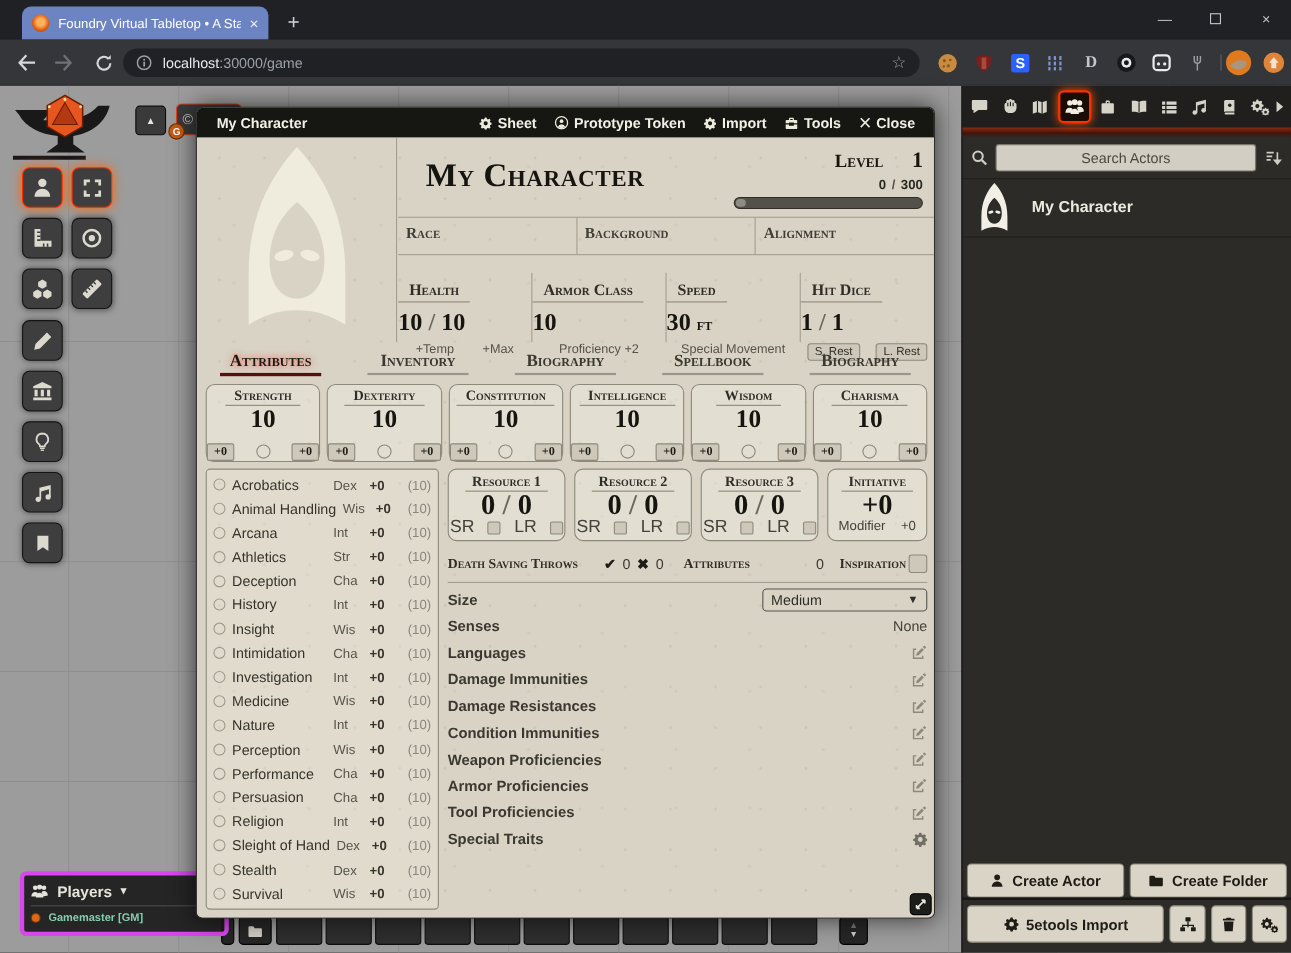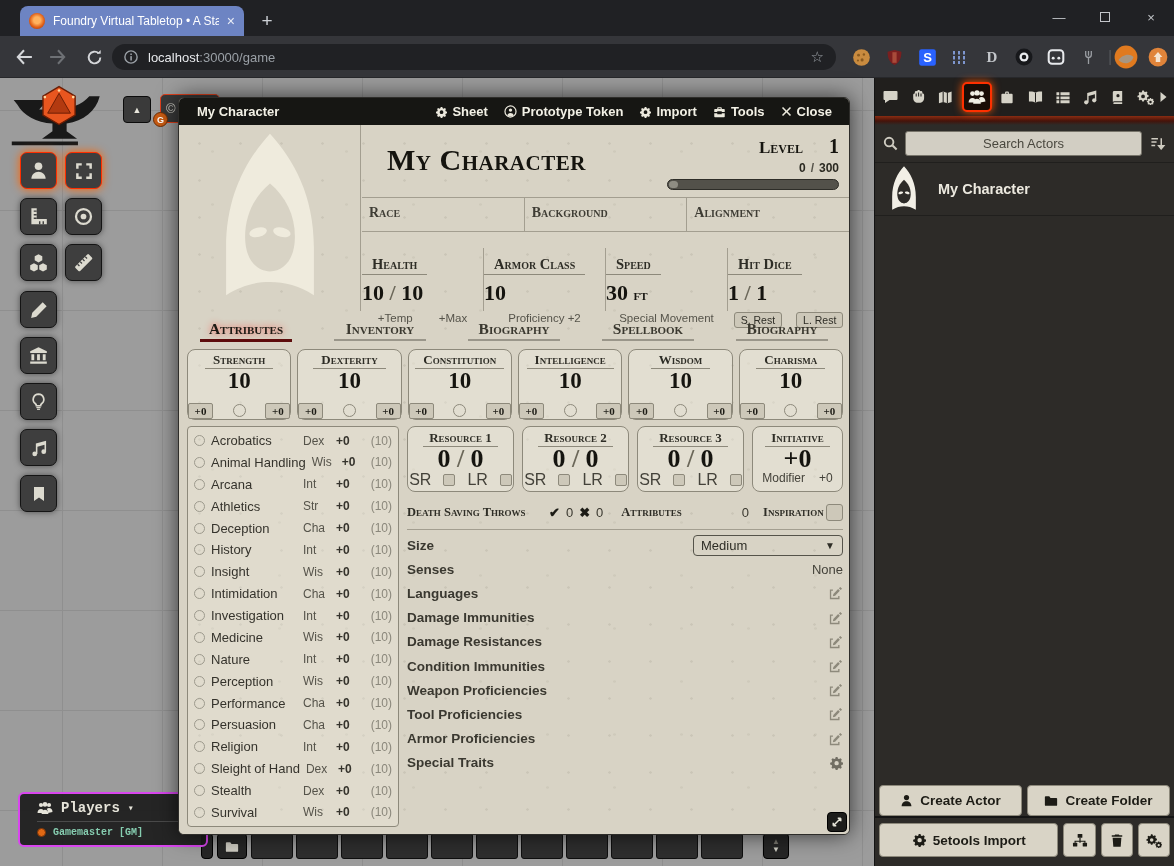--- a/index.html
+++ b/index.html
@@ -47,21 +47,21 @@
     align-items:center; justify-content:center; z-index:12; }
   #scenenav { position:absolute; left:160px; top:94px; width:60px; height:29px; background:#3a3a3a;
     border:1px solid #e0401c; border-radius:5px; z-index:10; color:#cfcdc4; font-size:13px;
     display:flex; align-items:center; padding-left:5px; }
   #gmbadge { position:absolute; left:153px; top:112px; width:15px; height:15px; border-radius:50%;
     background:#c75b13; border:1px solid #6b2d06; color:#fff; font-size:9px; font-weight:bold;
     display:flex; align-items:center; justify-content:center; z-index:11; }
 
   
   #players { position:absolute; left:18px; top:792px; width:190px; background:rgba(28,28,28,.93);
-    border:2px solid #d946ef; border-radius:6px; padding:6px 17px 7px; color:#e6e4da; z-index:12;font-family:Liberation Mono, monospace; }
+    border:4px solid #d946ef; border-radius:6px; padding:6px 6px 7px; color:#e6e4da; z-index:12; }
   #players .hd { display:flex; align-items:center; gap:8px; font-weight:bold; font-size:14px; }
   #players hr { border:none; border-top:1px solid #4a4a4a; margin:5px 0; }
   #players .gm { display:flex; align-items:center; gap:7px; font-size:10px; font-weight:bold; }
   #players .dot { width:9px; height:9px; border-radius:50%; background:#e06814; border:1px solid #7a3408; }
 
   
   .hbbtn { position:absolute; top:833px; background:#262626; border:1px solid #000; border-radius:4px;
     color:#cfcdc3; display:flex; align-items:center; justify-content:center; z-index:5; }
   #hbslots { position:absolute; left:251px; top:833px; display:flex; gap:3px; z-index:5; }
   #hbslots .slot { width:42px; height:26px; background:#2e2e2e; border:1px solid #0f0f0f; border-radius:3px; }
@@ -868,28 +868,28 @@
             </div>
 
             <div class="trow">
               <span class="tl">Weapon Proficiencies</span>
               <svg width="14" height="14" viewBox="0 0 16 16" fill="currentColor">
                 <path d="M12.9 1l2 2-1.6 1.6-2-2zM10.4 3.5l2 2L7 11l-2.6.6L5 9zM1 4h3.5v1.5H2.5v8h8v-2H12v3.5H1z"></path>
               </svg>
             </div>
 
             <div class="trow">
-              <span class="tl">Tool Proficiencies</span>
+              <span class="tl">Armor Proficiencies</span>
               <svg width="14" height="14" viewBox="0 0 16 16" fill="currentColor">
                 <path d="M12.9 1l2 2-1.6 1.6-2-2zM10.4 3.5l2 2L7 11l-2.6.6L5 9zM1 4h3.5v1.5H2.5v8h8v-2H12v3.5H1z"></path>
               </svg>
             </div>
 
             <div class="trow">
-              <span class="tl">Armor Proficiencies</span>
+              <span class="tl">Tool Proficiencies</span>
               <svg width="14" height="14" viewBox="0 0 16 16" fill="currentColor">
                 <path d="M12.9 1l2 2-1.6 1.6-2-2zM10.4 3.5l2 2L7 11l-2.6.6L5 9zM1 4h3.5v1.5H2.5v8h8v-2H12v3.5H1z"></path>
               </svg>
             </div>
           </div>
         <div class="trow">
           <span class="tl">Special Traits</span>
           <svg width="14" height="14" viewBox="0 0 16 16" fill="#716e63">
               <path fill-rule="evenodd" d="M9.7 1.2l.6 1.8 1.2.5 1.7-.8 1.4 1.4-.8 1.7.5 1.2 1.8.6v2l-1.8.6-.5 1.2.8 1.7-1.4 1.4-1.7-.8-1.2.5-.6 1.8h-2l-.6-1.8-1.2-.5-1.7.8-1.4-1.4.8-1.7-.5-1.2-1.8-.6v-2l1.8-.6.5-1.2-.8-1.7 1.4-1.4 1.7.8 1.2-.5.6-1.8zM8.7 5.7a2.5 2.5 0 1 0 0 5 2.5 2.5 0 0 0 0-5z"></path>
             </svg>

